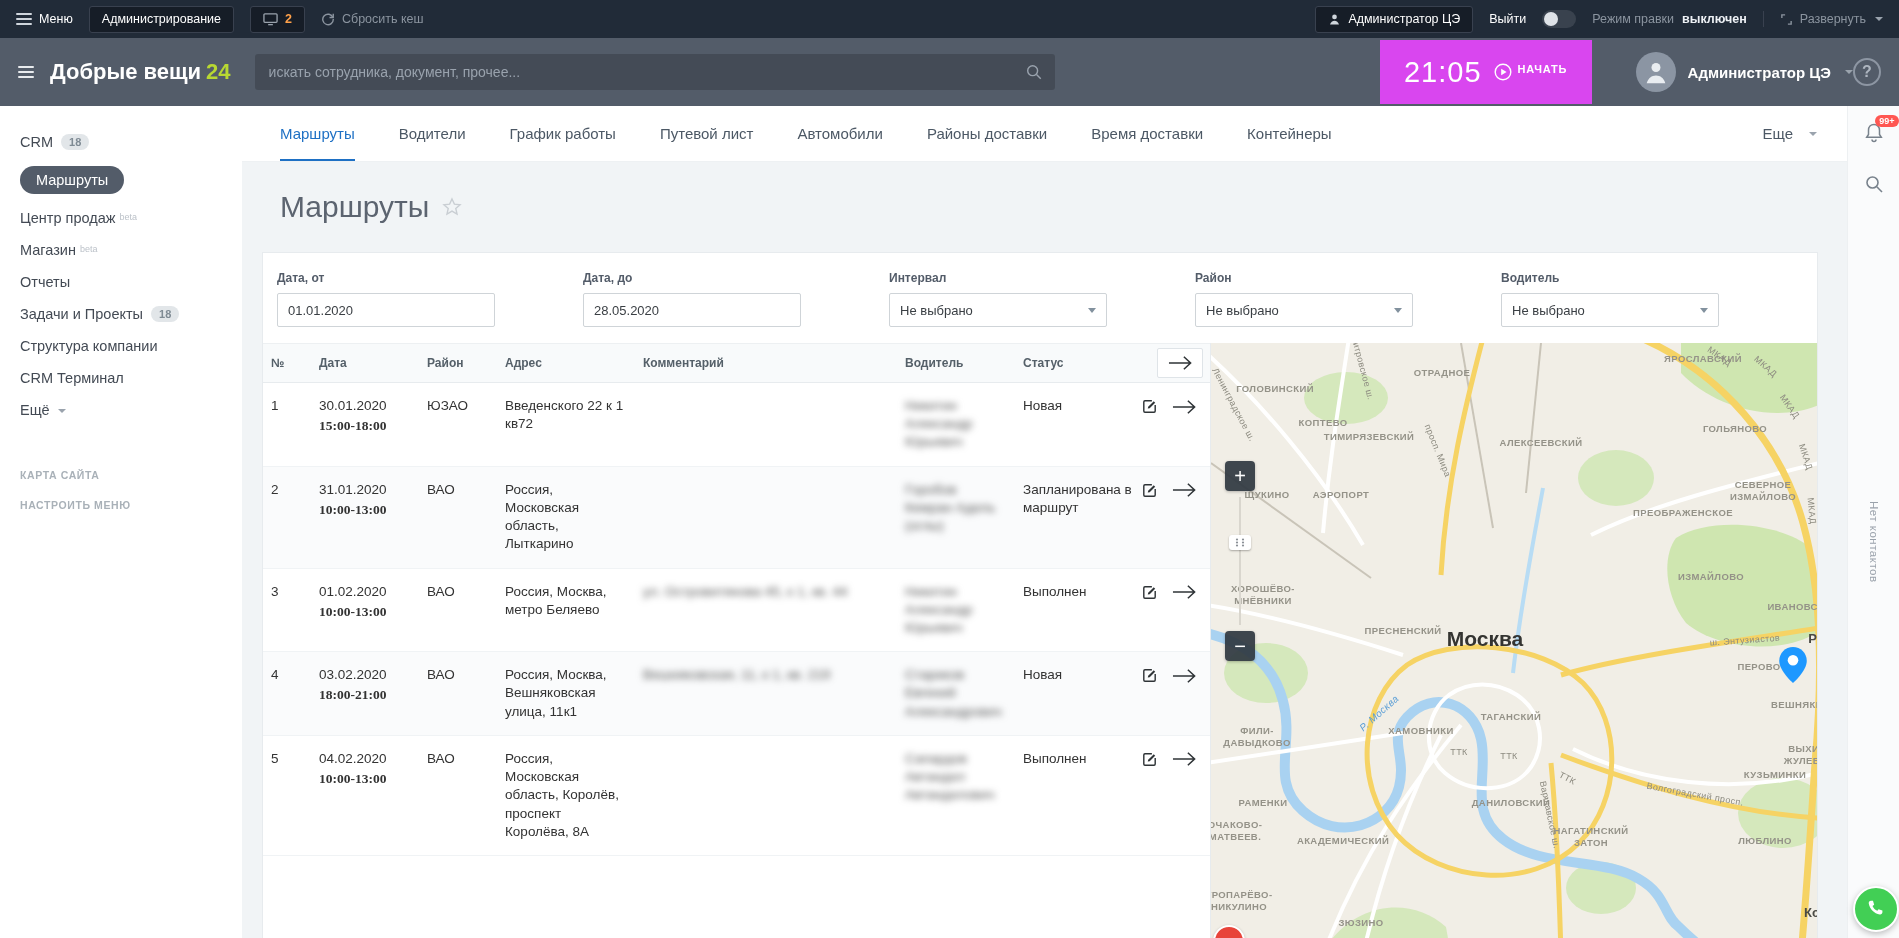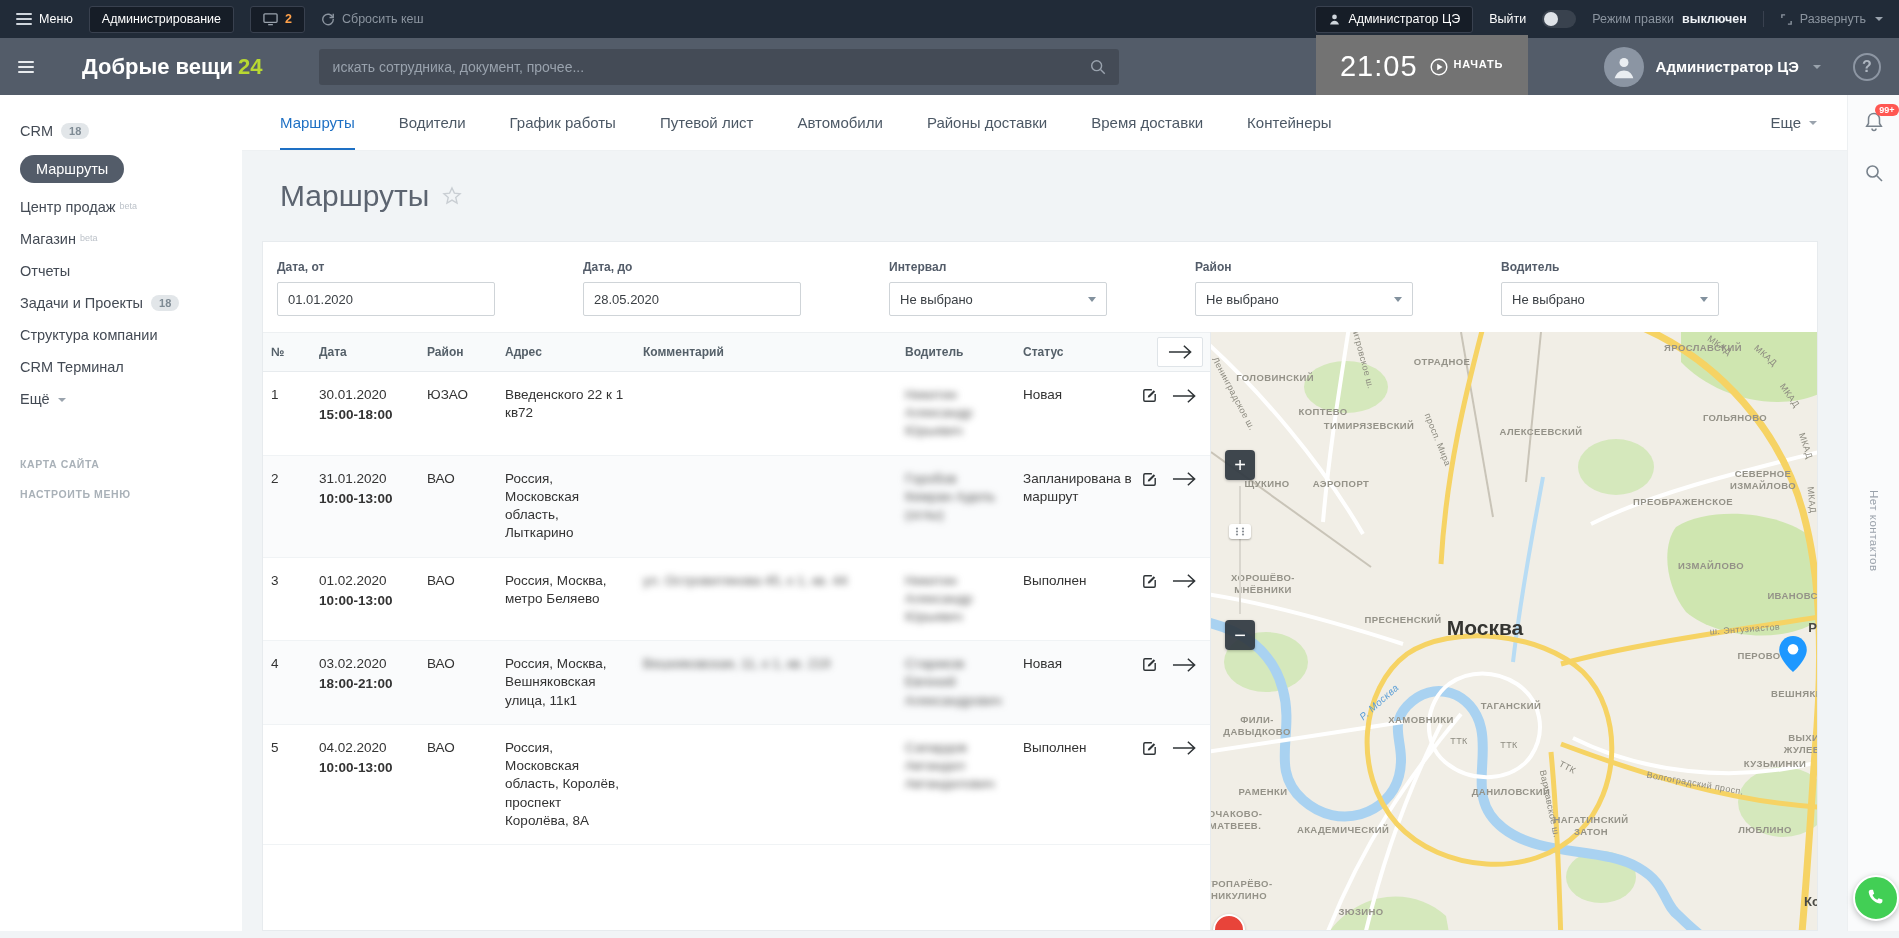--- a/index.html
+++ b/index.html
@@ -26,37 +26,37 @@
   .ab-count { color:#ffa14a; font-weight:bold; }
   .hamb { width:16px; height:12px; position:relative; display:inline-block; }
   .hamb i { position:absolute; left:0; right:0; height:2px; background:#cfd5dc; border-radius:1px; }
   .hamb i:nth-child(1){top:0} .hamb i:nth-child(2){top:5px} .hamb i:nth-child(3){top:10px}
   .toggle { width:34px; height:18px; border-radius:9px; background:#39424e; position:relative; cursor:pointer; flex:none; }
   .toggle .knob { position:absolute; left:2px; top:2px; width:14px; height:14px; border-radius:50%; background:#dfe3e8; }
   .ab-state { color:#eef1f5; font-weight:bold; margin-left:-8px; }
   .ab-divider { width:1px; height:16px; background:#39414f; }
   .caret { width:0; height:0; border-left:4px solid transparent; border-right:4px solid transparent; border-top:4px solid #9aa3ad; display:inline-block; margin-left:2px; }
   
-  .top-header { height:57px; background:#535c69; display:flex; align-items:center;gap:32px; }
+  .top-header { height:68px; background:#535c69; display:flex; align-items:center; }
   .hdr-hamb { margin:0 16px 0 18px; cursor:pointer; }
   .hdr-hamb i { background:#e8ebee; }
   .logo { font-size:22px; font-weight:bold; color:#fff; white-space:nowrap; cursor:pointer; }
   .logo .suffix { color:#b8d832; margin-left:5px; }
   .search-box {
     margin-left:24px; width:800px; height:36px; background:rgba(0,0,0,0.18);
     border-radius:3px; display:flex; align-items:center; padding:0 12px;
   }
   .search-box input {
     flex:1; background:transparent; border:none; outline:none; color:#dde2e8; font-size:14px;
     font-family:inherit;
   }
   .search-box input::placeholder { color:#99a2ad; }
   .hdr-spacer { flex:1; }
   .timer {
-    width:212px; height:64px; background:#737373; display:flex; align-items:center;
+    width:212px; height:64px; background:#d946ef; display:flex; align-items:center;
     justify-content:center; gap:12px; cursor:pointer; flex:none;
   }
   .timer-time { font-size:29px; color:#fff; letter-spacing:1px; }
   .timer-start { display:flex; gap:6px; color:#fff; }
   .timer-start .lbl { font-size:11px; font-weight:bold; letter-spacing:0.8px; }
   .hdr-user { display:flex; align-items:center; gap:12px; margin-left:44px; cursor:pointer; }
   .avatar { width:40px; height:40px; border-radius:50%; background:#8b95a3; display:flex; align-items:center; justify-content:center; overflow:hidden; }
   .hdr-user .name { color:#fff; font-size:15px; font-weight:bold; white-space:nowrap; }
   .help-btn {
     margin-left:auto; margin-right:18px; width:28px; height:28px; border-radius:50%;
@@ -73,21 +73,21 @@
   .beta { font-size:9px; color:#bcc2c9; align-self:flex-start; margin-left:-4px; margin-top:2px; }
   .side-caret { width:0;height:0;border-left:4px solid transparent;border-right:4px solid transparent;border-top:4px solid #9aa3ad; margin-top:2px;}
   .side-footer { margin-top:34px; }
   .side-flink { padding:9px 20px; font-size:10.5px; font-weight:bold; letter-spacing:0.6px; color:#a9b1b8; cursor:pointer; }
   
   .main { flex:1; min-width:0; display:flex; flex-direction:column; background:#f1f4f6; }
   .tabbar { height:56px; flex:none; background:#fff; display:flex; align-items:center; padding:0 30px 0 38px; gap:44px; border-bottom:1px solid #eef1f3; }
   .tab { font-size:15px; color:#4c5865; height:100%; display:flex; align-items:center; position:relative; cursor:pointer; white-space:nowrap; }
   .tab.active { color:#1e70c4; }
   .tab.active::after { content:''; position:absolute; left:0; right:0; bottom:0; height:2px; background:#1e70c4; }
-  .tab-more { margin-left:auto; font-size:15px; color:#4c5865; display:flex; align-items:center; gap:6px; cursor:pointer; }
+  .tab-more { margin-left:auto; font-size:15px; color:#4c5865; display:flex; align-items:center; gap:14px; cursor:pointer; }
   .page-head { padding:28px 20px 28px 38px; display:flex; align-items:center; gap:12px; }
   .page-title { font-size:30px; font-weight:400; color:#5c6470; }
   
   .card { margin:0 29px 0 20px; background:#fff; border:1px solid #e7ebee; flex:1; min-height:0; display:flex; flex-direction:column; }
   .filters { display:flex; padding:18px 18px 16px 14px; gap:88px; flex:none; }
   .filter { width:218px; flex:none; }
   .filter-label { display:block; font-size:12px; font-weight:bold; color:#535c69; margin-bottom:8px; }
   .filter-input, .filter-select {
     width:100%; height:34px; border:1px solid #cfd4d8; border-radius:2px; background:#fff;
     font-size:13px; color:#3a3f44; padding:0 10px; font-family:inherit; outline:none;
@@ -100,21 +100,21 @@
   .table-wrap { width:948px; flex:none; border-right:1px solid #e7ebee; overflow:hidden; background:#fff; }
   table { width:948px; border-collapse:collapse; table-layout:fixed; }
   thead th {
     background:#f8fafb; font-size:12px; font-weight:bold; color:#556069; text-align:left;
     padding:4px 8px; height:38px; border-top:1px solid #edf0f2; border-bottom:1px solid #e7ebee;
   }
   .hdr-arrow { width:46px; height:30px; border:1px solid #dfe4e8; background:#fff; display:flex; align-items:center; justify-content:center; margin-left:auto; cursor:pointer; border-radius:2px; }
   tbody td { font-size:13.5px; color:#333; padding:14px 8px; vertical-align:top; border-bottom:1px solid #f0f3f5; line-height:1.35; }
   tbody tr:nth-child(even) { background:#fafbfc; }
   .t-num { color:#333; }
-  .t-time { font-weight:bold; display:block; margin-top:2px; }
+  .t-time { font-weight:bold; display:block; margin-top:2px;font-family:Liberation Serif, serif; }
   .blur { filter:blur(3.5px); color:#555; user-select:none; }
   .t-actions { padding-right:14px !important; }
   .t-actions .row-icons { display:flex; gap:13px; justify-content:flex-end; align-items:center; }
   .icon-btn { cursor:pointer; display:inline-flex; }
   
   .map { flex:1; position:relative; overflow:hidden; background:#f1eee6; }
   .map svg.roads { position:absolute; left:0; top:0; }
   .map-label { position:absolute; transform:translate(-50%,-50%) rotate(var(--r,0deg)); font-size:9.5px; font-weight:bold; color:#949288; letter-spacing:0.4px; white-space:pre-line; text-align:center; line-height:1.3; pointer-events:none; }
   .map-label.city { font-size:21px; color:#343431; letter-spacing:0; }
   .map-label.town { font-size:13px; color:#4a4a45; letter-spacing:0; }

